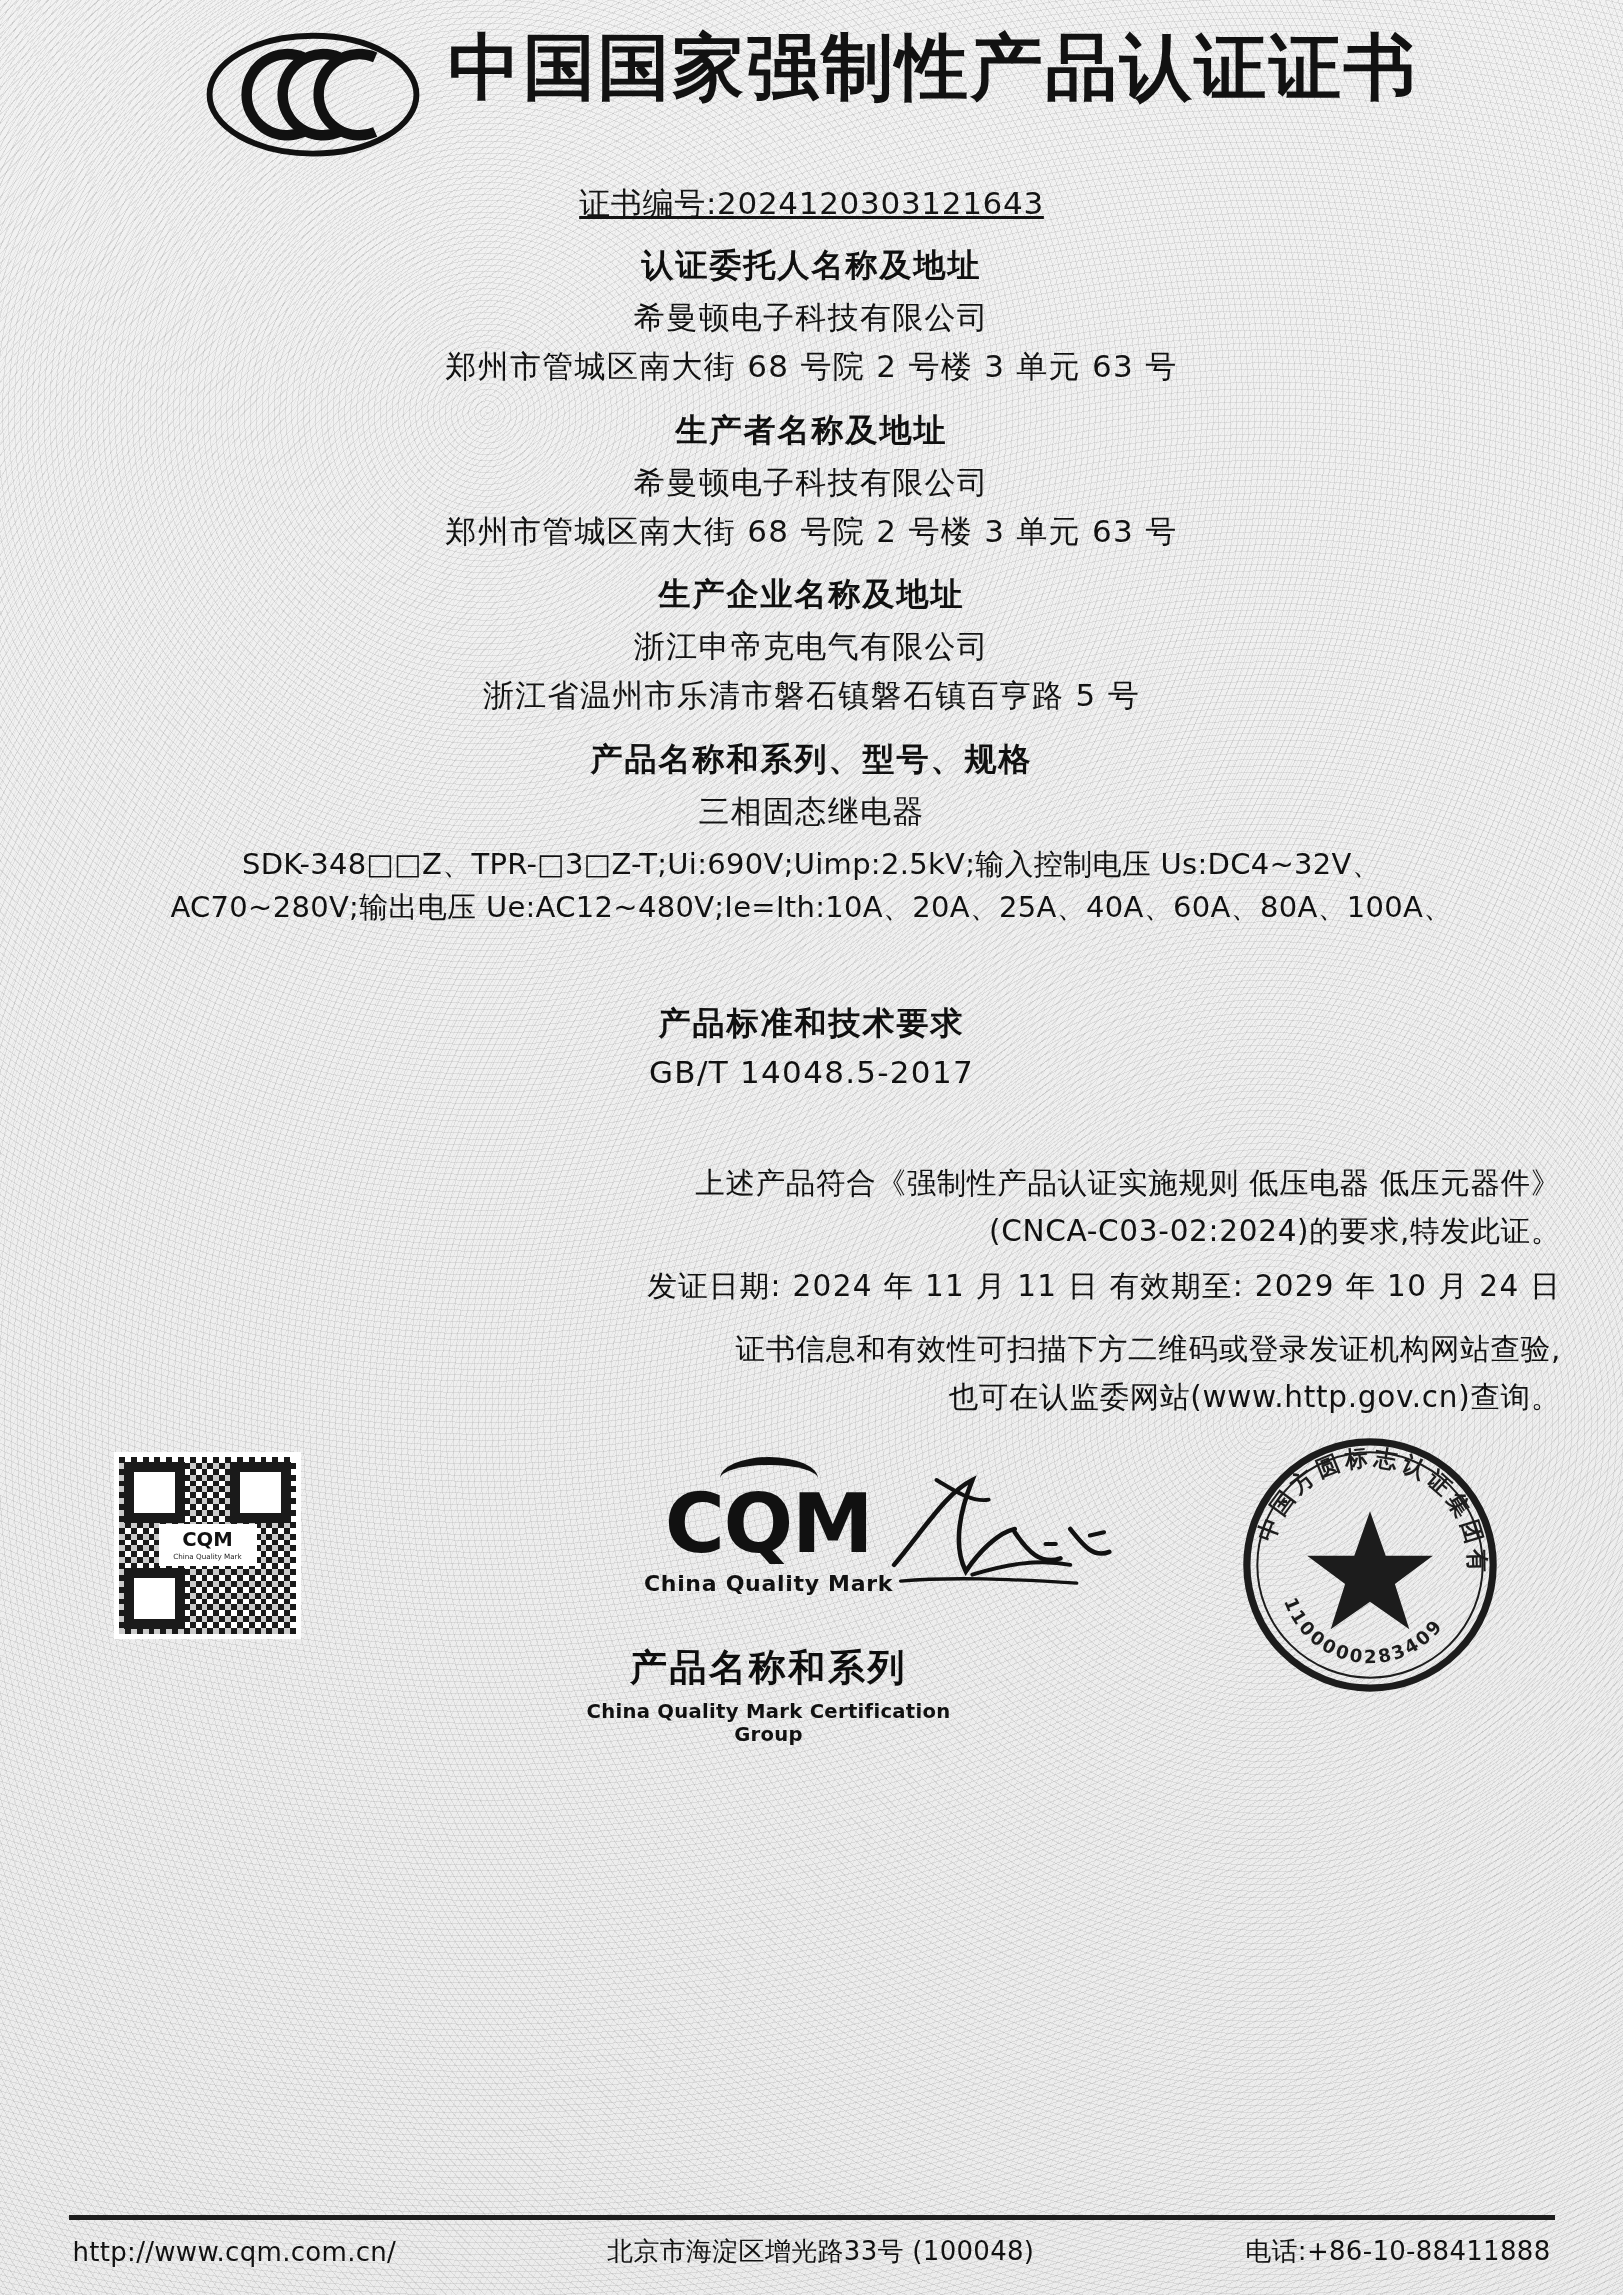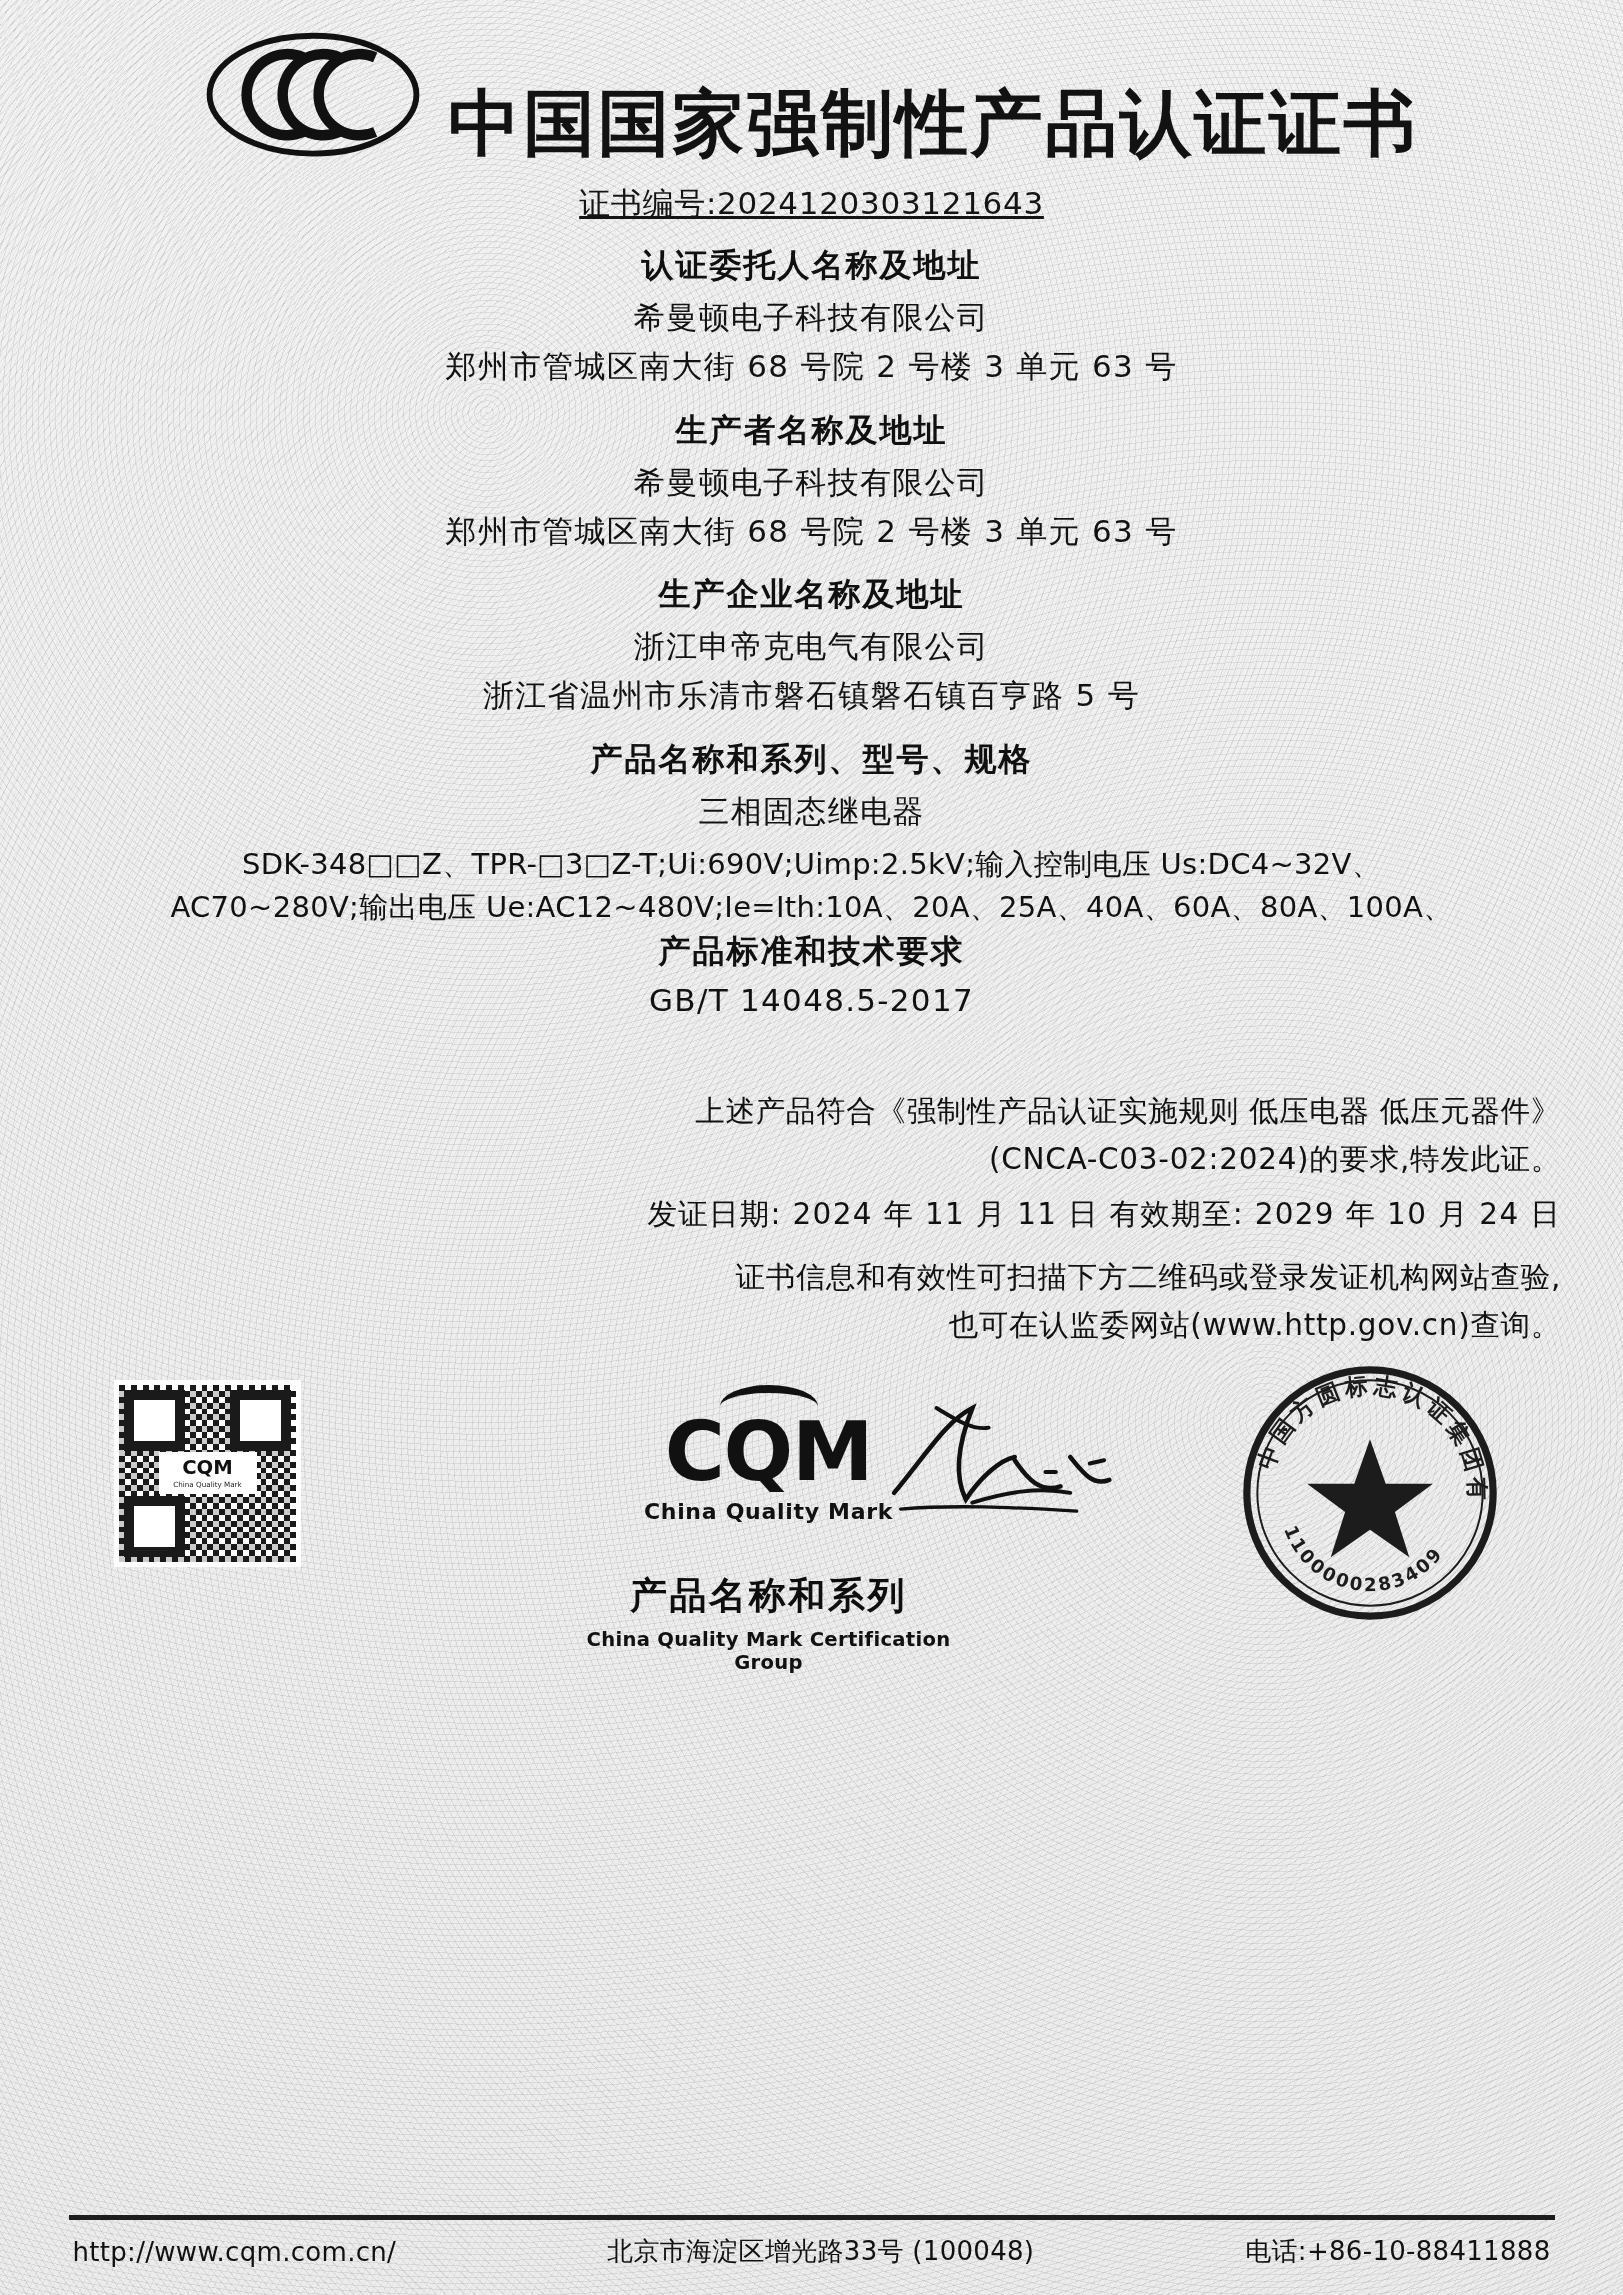--- a/index.html
+++ b/index.html
@@ -27,21 +27,21 @@
     left: 0; top: 0; right: 0; bottom: 0;
     padding: 0 62px;
     box-sizing: border-box;
     display: flex;
     flex-direction: column;
   }
 
   
   .header {
     display: flex;
-    align-items: flex-end;
+    align-items: flex-start;
     justify-content: center;
     gap: 27.5px;
     margin-top: 31px;
   }
   .ccc-logo {
     width: 216px;
     height: 128px;
     flex: 0 0 auto;
   }
   .main-title {
@@ -91,21 +91,21 @@
     margin-top: 9.2px;
     font-size: 29px;
     color: #111;
     line-height: 1.5;
     text-align: center;
     letter-spacing: 0.3px;
     white-space: nowrap;
   }
   .spec-line2, .spec-line3 { white-space: nowrap; }
 
-  .standard-block { text-align: center; }
+  .standard-block { margin-top: 72px; text-align: center; }
   .standard-value {
     font-size: 31px;
     color: #111;
     margin-top: 9.2px;
     letter-spacing: 1.3px;
   }
 
   
   .statement {
     margin-top: 68px;

